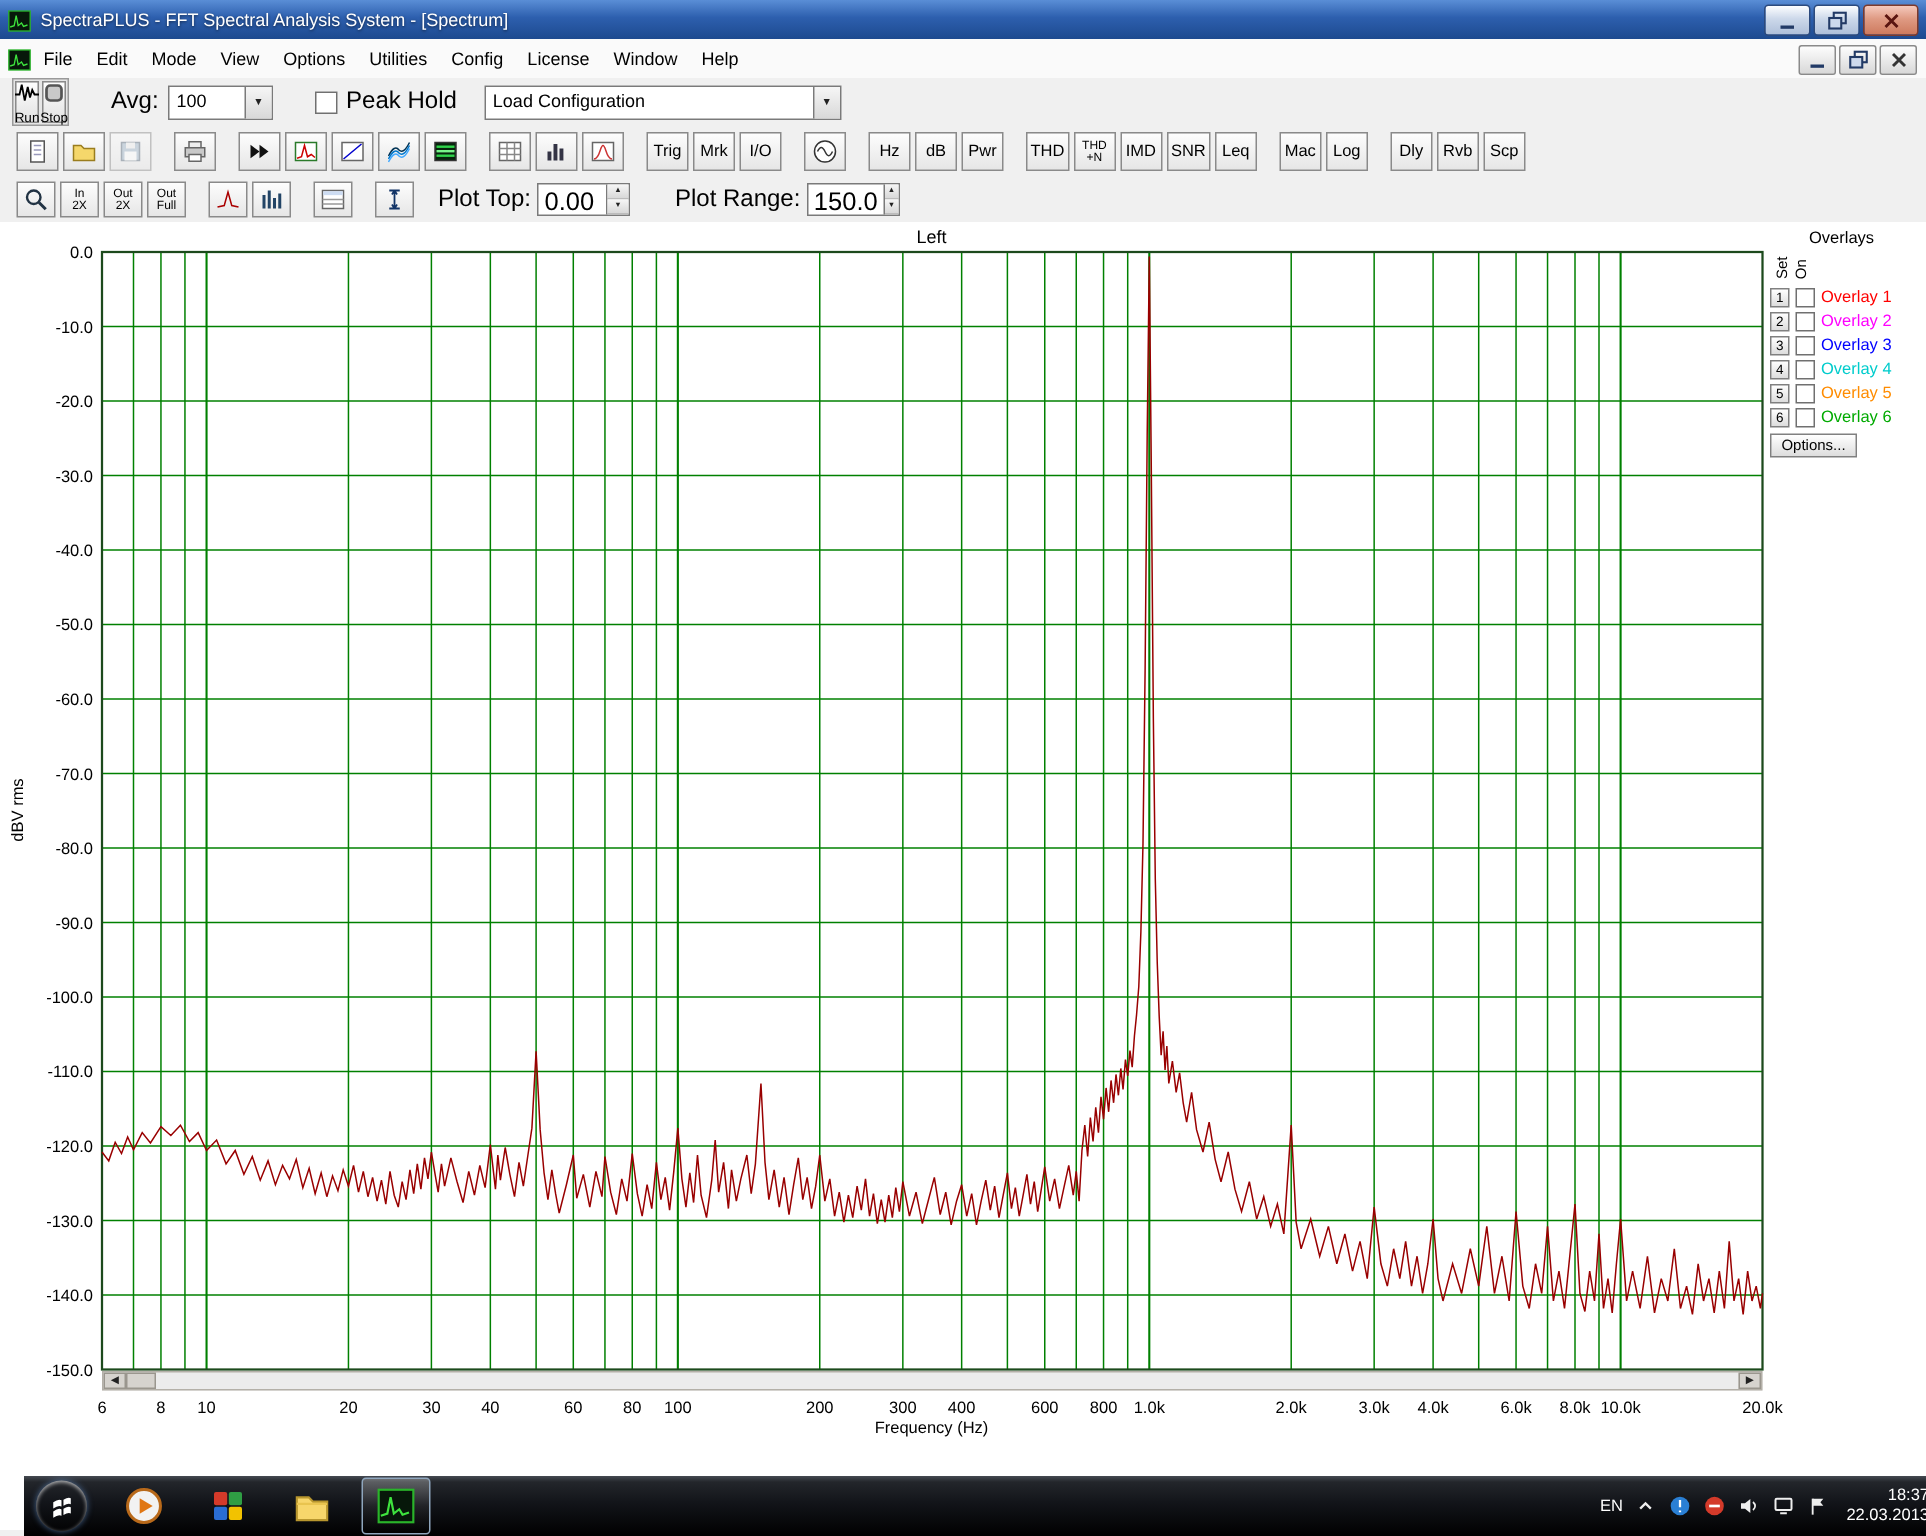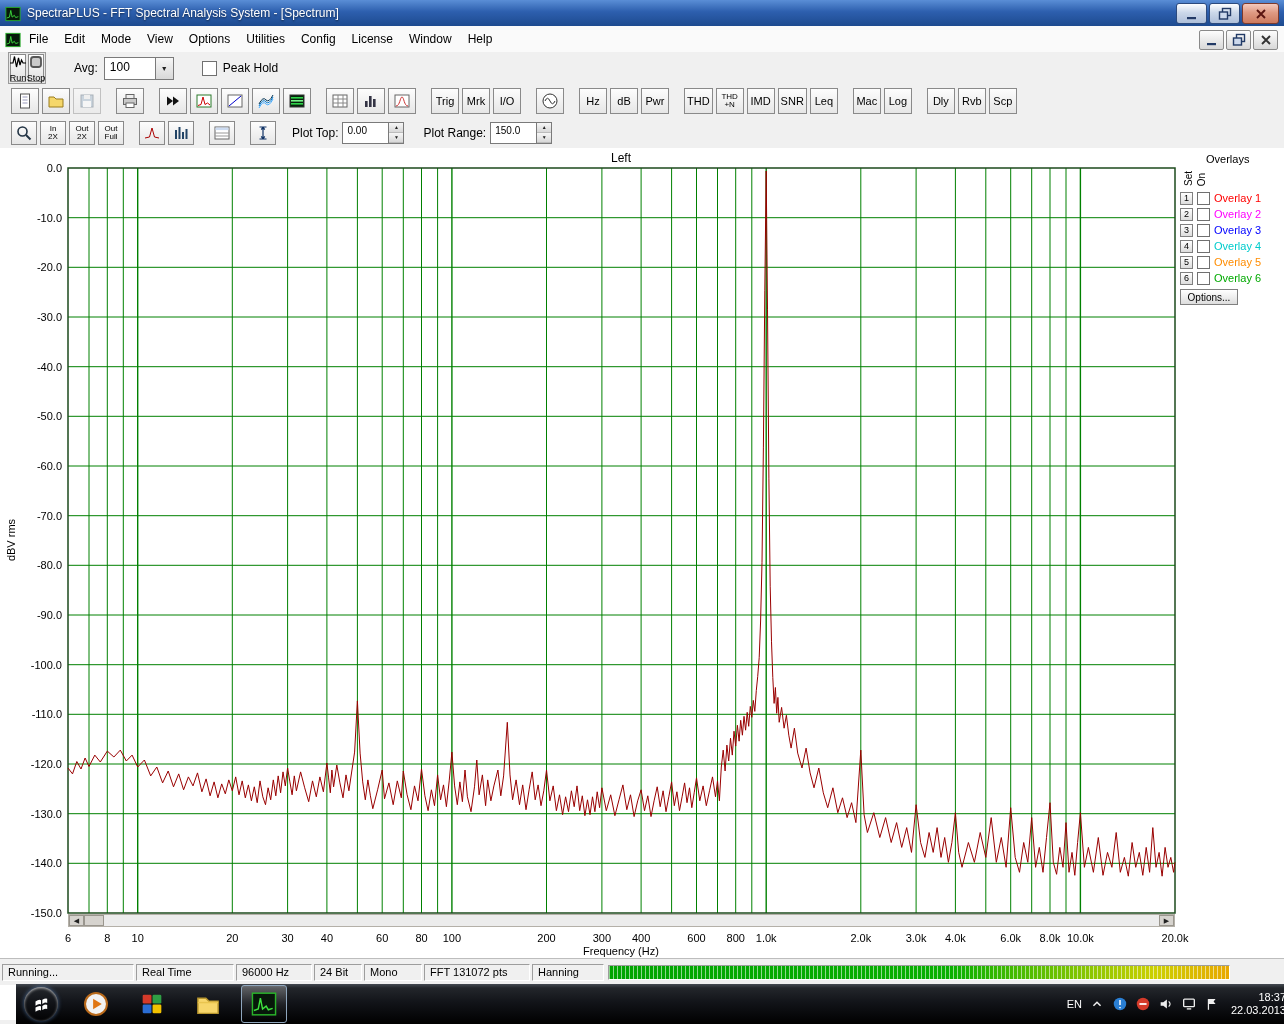--- a/index.html
+++ b/index.html
@@ -26,34 +26,34 @@
     background:linear-gradient(#fdfdfd,#d8d8d8);display:flex;align-items:center;justify-content:center;}
   
   .tb{position:absolute;left:0;width:1284px;background:#f0f0f0;display:flex;align-items:center;}
   #tb1{top:52px;height:32px;border-bottom:1px solid #dadada;}
   #tb2{top:84px;height:34px;border-bottom:1px solid #dadada;}
   #tb3{top:118px;height:30px;border-bottom:1px solid #c4c4c4;}
   .rswrap{display:flex;gap:2px;border:1px solid #9a9a9a;background:#e6e6e6;padding:1px;margin-left:8px;}
   .bigbtn{width:16px;height:28px;border:1px solid #8a8a8a;background:linear-gradient(#fefefe,#e2e2e2);
     display:flex;flex-direction:column;align-items:center;justify-content:center;padding:0;cursor:pointer;}
   .bigbtn .blabel{font-size:9px;line-height:9px;font-family:"Liberation Sans",sans-serif;}
-  .lbl{font-size:12px;}
+  .lbl{font-size:16px;}
   .combo{height:21px;border:1px solid #7a7a7a;background:#fff;display:flex;align-items:stretch;cursor:pointer;}
   .combo .cval{padding:2px 5px;font-size:12px;flex:1;white-space:nowrap;overflow:hidden;}
   .combo .carrow{width:17px;border-left:1px solid #7a7a7a;background:linear-gradient(#f6f6f6,#d8d8d8);
     display:flex;align-items:center;justify-content:center;font-size:7px;color:#222;}
   .chk{width:13px;height:13px;border:1px solid #707070;background:#fff;display:inline-block;cursor:pointer;}
   .tbtn{min-width:28px;height:26px;border:1px solid #8a8a8a;background:linear-gradient(#fdfdfd,#e6e6e6);
     display:flex;align-items:center;justify-content:center;font-size:11px;padding:0 2px;margin-left:3px;cursor:pointer;}
   .tbtn.disabled{opacity:.45;}
   .tbtn .stack{display:flex;flex-direction:column;align-items:center;font-size:8px;line-height:8px;}
   .sm .tbtn{min-width:26px;height:24px;}
   .tgap{width:12px;height:1px;display:inline-block;}
   .spin{height:20px;width:60px;border:1px solid #7a7a7a;background:#fff;display:flex;align-items:stretch;margin:0 4px;}
-  .spin .spinval{flex:1;font-size:10px;padding:2px 4px;}
+  .spin .spinval{flex:1;font-size:17px;padding:2px 4px;}
   .spinarrows{width:14px;display:flex;flex-direction:column;border-left:1px solid #7a7a7a;}
   .spinarrows span{flex:1;font-size:5px;line-height:8px;text-align:center;
     background:linear-gradient(#f6f6f6,#d8d8d8);border-bottom:1px solid #bbb;cursor:pointer;color:#222;}
   
   #chart{position:absolute;left:0;top:148px;width:1284px;height:872px;background:#fff;}
   #chart svg{position:absolute;left:0;top:0;}
   #chart svg text{font-family:"Liberation Sans","DejaVu Sans",sans-serif;fill:#000;}
   .hscroll{position:absolute;left:68px;top:766px;width:1107px;height:13px;background:#ececec;
     border:1px solid #b4b0a8;display:flex;box-sizing:border-box;}
   .sarrow{width:13px;background:#d6d3ce;border:1px solid #9a968e;font-size:7px;line-height:10px;
@@ -179,20 +179,24 @@
         <span class="blabel">Stop</span>
       </button>
     </span>
     <span class="lbl" style="margin-left:28px;">Avg:</span>
     <span class="combo" style="width:68px;margin-left:6px;">
       <span class="cval">100</span>
       <span class="carrow">▼</span>
     </span>
     <span class="chk" style="margin-left:28px;"></span>
     <span class="lbl" style="margin-left:6px;">Peak Hold</span>
+    <span class="combo" style="width:236px;margin-left:18px;">
+      <span class="cval">Load Configuration</span>
+      <span class="carrow">▼</span>
+    </span>
   </div>
 
   <div id="tb2" class="tb" style="padding-left:8px;">
       <button class="tbtn">
         <svg viewBox="0 0 18 18" width="18" height="18" aria-hidden="true">
           <rect x="4.5" y="2" width="9" height="14" fill="#fff" stroke="#555"></rect>
           <path d="M6.5 5 H11.5 M6.5 8 H11.5 M6.5 11 H11.5" stroke="#99b"></path>
         </svg>
       </button>
       <button class="tbtn">
@@ -360,21 +364,21 @@
         </button>
       </span>
     <span class="lbl" style="margin-left:16px;">Plot Top:</span>
     <span class="spin">
       <span class="spinval">0.00</span>
       <span class="spinarrows">
           <span>▲</span>
           <span>▼</span>
         </span>
     </span>
-    <span class="lbl" style="margin-left:15px;">Plot Range:</span>
+    <span class="lbl" style="margin-left:26px;">Plot Range:</span>
     <span class="spin">
       <span class="spinval">150.0</span>
       <span class="spinarrows">
           <span>▲</span>
           <span>▼</span>
         </span>
     </span>
   </div>
 
   <div id="chart">
@@ -510,32 +514,20 @@
           <div class="ovrow">
             <button class="ovnum">6</button>
             <span class="ovcb"></span>
             <span class="ovlabel" style="color: rgb(0, 170, 0);">Overlay 6</span>
           </div>
         </div>
       <button class="ovoptions">Options...</button>
     </div>
   </div>
 
-  <div id="statusbar">
-      <div class="seg" style="width: 132px;">Running...</div>
-      <div class="seg" style="width: 98px;">Real Time</div>
-      <div class="seg" style="width: 76px;">96000 Hz</div>
-      <div class="seg" style="width: 48px;">24 Bit</div>
-      <div class="seg" style="width: 58px;">Mono</div>
-      <div class="seg" style="width: 106px;">FFT 131072 pts</div>
-      <div class="seg" style="width: 72px;">Hanning</div>
-      <div class="meter">
-        <div class="meterfill"></div>
-      </div>
-    </div>
 
   <div id="taskbar">
     <div class="orb">
         <svg viewBox="0 0 18 18" width="18" height="18" aria-hidden="true">
           <g fill="#fff">
             <path d="M3.5 6.5 q3.5-2.5 5.5-1.3 v4.2 q-2-1.2-5.5 1.3 z"></path>
             <path d="M10.3 4.8 q3.3-2 4.9-1 v4.1 q-1.6-1-4.9 1 z"></path>
             <path d="M3.5 12.6 q3.5-2.5 5.5-1.3 v4.2 q-2-1.2-5.5 1.3 z"></path>
             <path d="M10.3 10.9 q3.3-2 4.9-1 v4.1 q-1.6-1-4.9 1 z"></path>
           </g>

